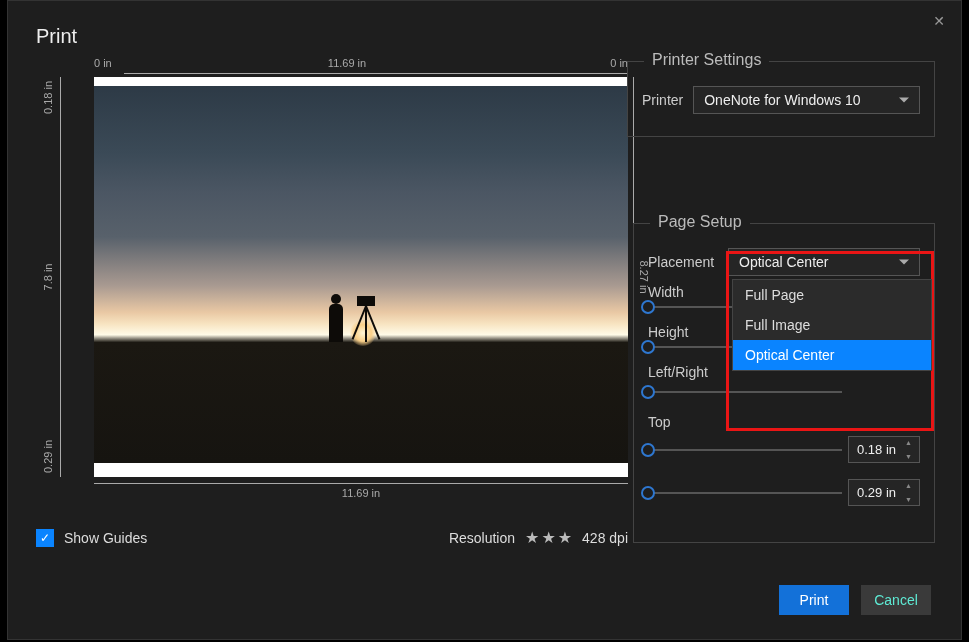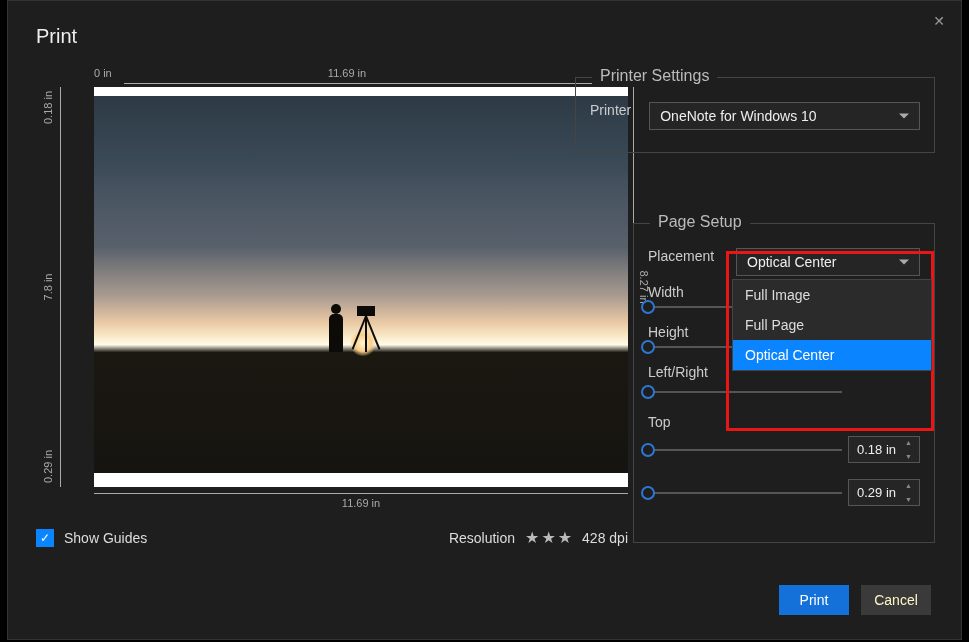--- a/index.html
+++ b/index.html
@@ -30,21 +30,20 @@
   position: absolute;
   left: 28px; top: 24px;
   font-size: 20px;
   color: #eee;
   font-weight: normal;
 }
 .preview-area {
   position: absolute;
   left: 28px; top: 56px;
   width: 592px;
-  margin-top: 10px;
 }
 .ruler-top {
   position: relative;
   height: 20px;
   margin-left: 30px;
   font-size: 11px;
   color: #aaa;
 }
 .ruler-top .r0 { position:absolute; left: 28px; top: 0; }
 .ruler-top .rc { position:absolute; left: 50%; transform:translateX(-50%); top:0; }
@@ -193,24 +192,24 @@
 }
 .panel-title {
   position:absolute;
   top:-11px; left:16px;
   background:#1e1e1e;
   padding:0 8px;
   font-size:16px;
   color:#bbb;
   font-weight:normal;
 }
-.panel1 { top: 76px; width: 360px; margin-left: 26px; }
+.panel1 { top: 60px; width: 308px; margin-left: 26px; }
 .row {
-  display:flex; margin: 8px 0;
-  gap: 18px;
+  display:flex; align-items:center; margin: 8px 0;
+  gap: 10px;
 }
 .lbl { font-size:14px; color:#ccc; flex:0 0 auto; }
 .sel {
   flex:1;
   border:1px solid #555;
   background:#252525;
   font-size:14px;
   color:#eee;
   padding: 5px 26px 5px 10px;
   position:relative;
@@ -285,21 +284,21 @@
   display:flex; gap:12px;
 }
 .btn {
   padding: 7px 0;
   width:70px;
   font-size:14px;
   text-align:center;
   cursor:pointer;
 }
 .btn-primary { background:#1371d9; color:#fff; }
-.btn-secondary { background:#3a3a3a; color:#fef9c3; }
+.btn-secondary { background:#3a3a3a; color:#5eead4; }
 </style>
 </head>
 <body>
 
 <div class="dialog">
 
   <div class="close-x">✕</div>
 
   <h1 class="title">Print</h1>
 
@@ -419,22 +418,22 @@
             <span>▲</span>
             <span>▼</span>
           </div>
       </div>
     </div>
   </fieldset>
 
   <div class="hl-box"></div>
 
   <div class="dropdown" id="placement-dd">
+      <div class="dd-item">Full Page</div>
       <div class="dd-item">Full Image</div>
-      <div class="dd-item">Full Page</div>
       <div class="dd-item sel-item">Optical Center</div>
     </div>
 
   <div class="footer-btns">
     <div class="btn btn-primary">Print</div>
     <div class="btn btn-secondary">Cancel</div>
   </div>
 
 </div>
 

